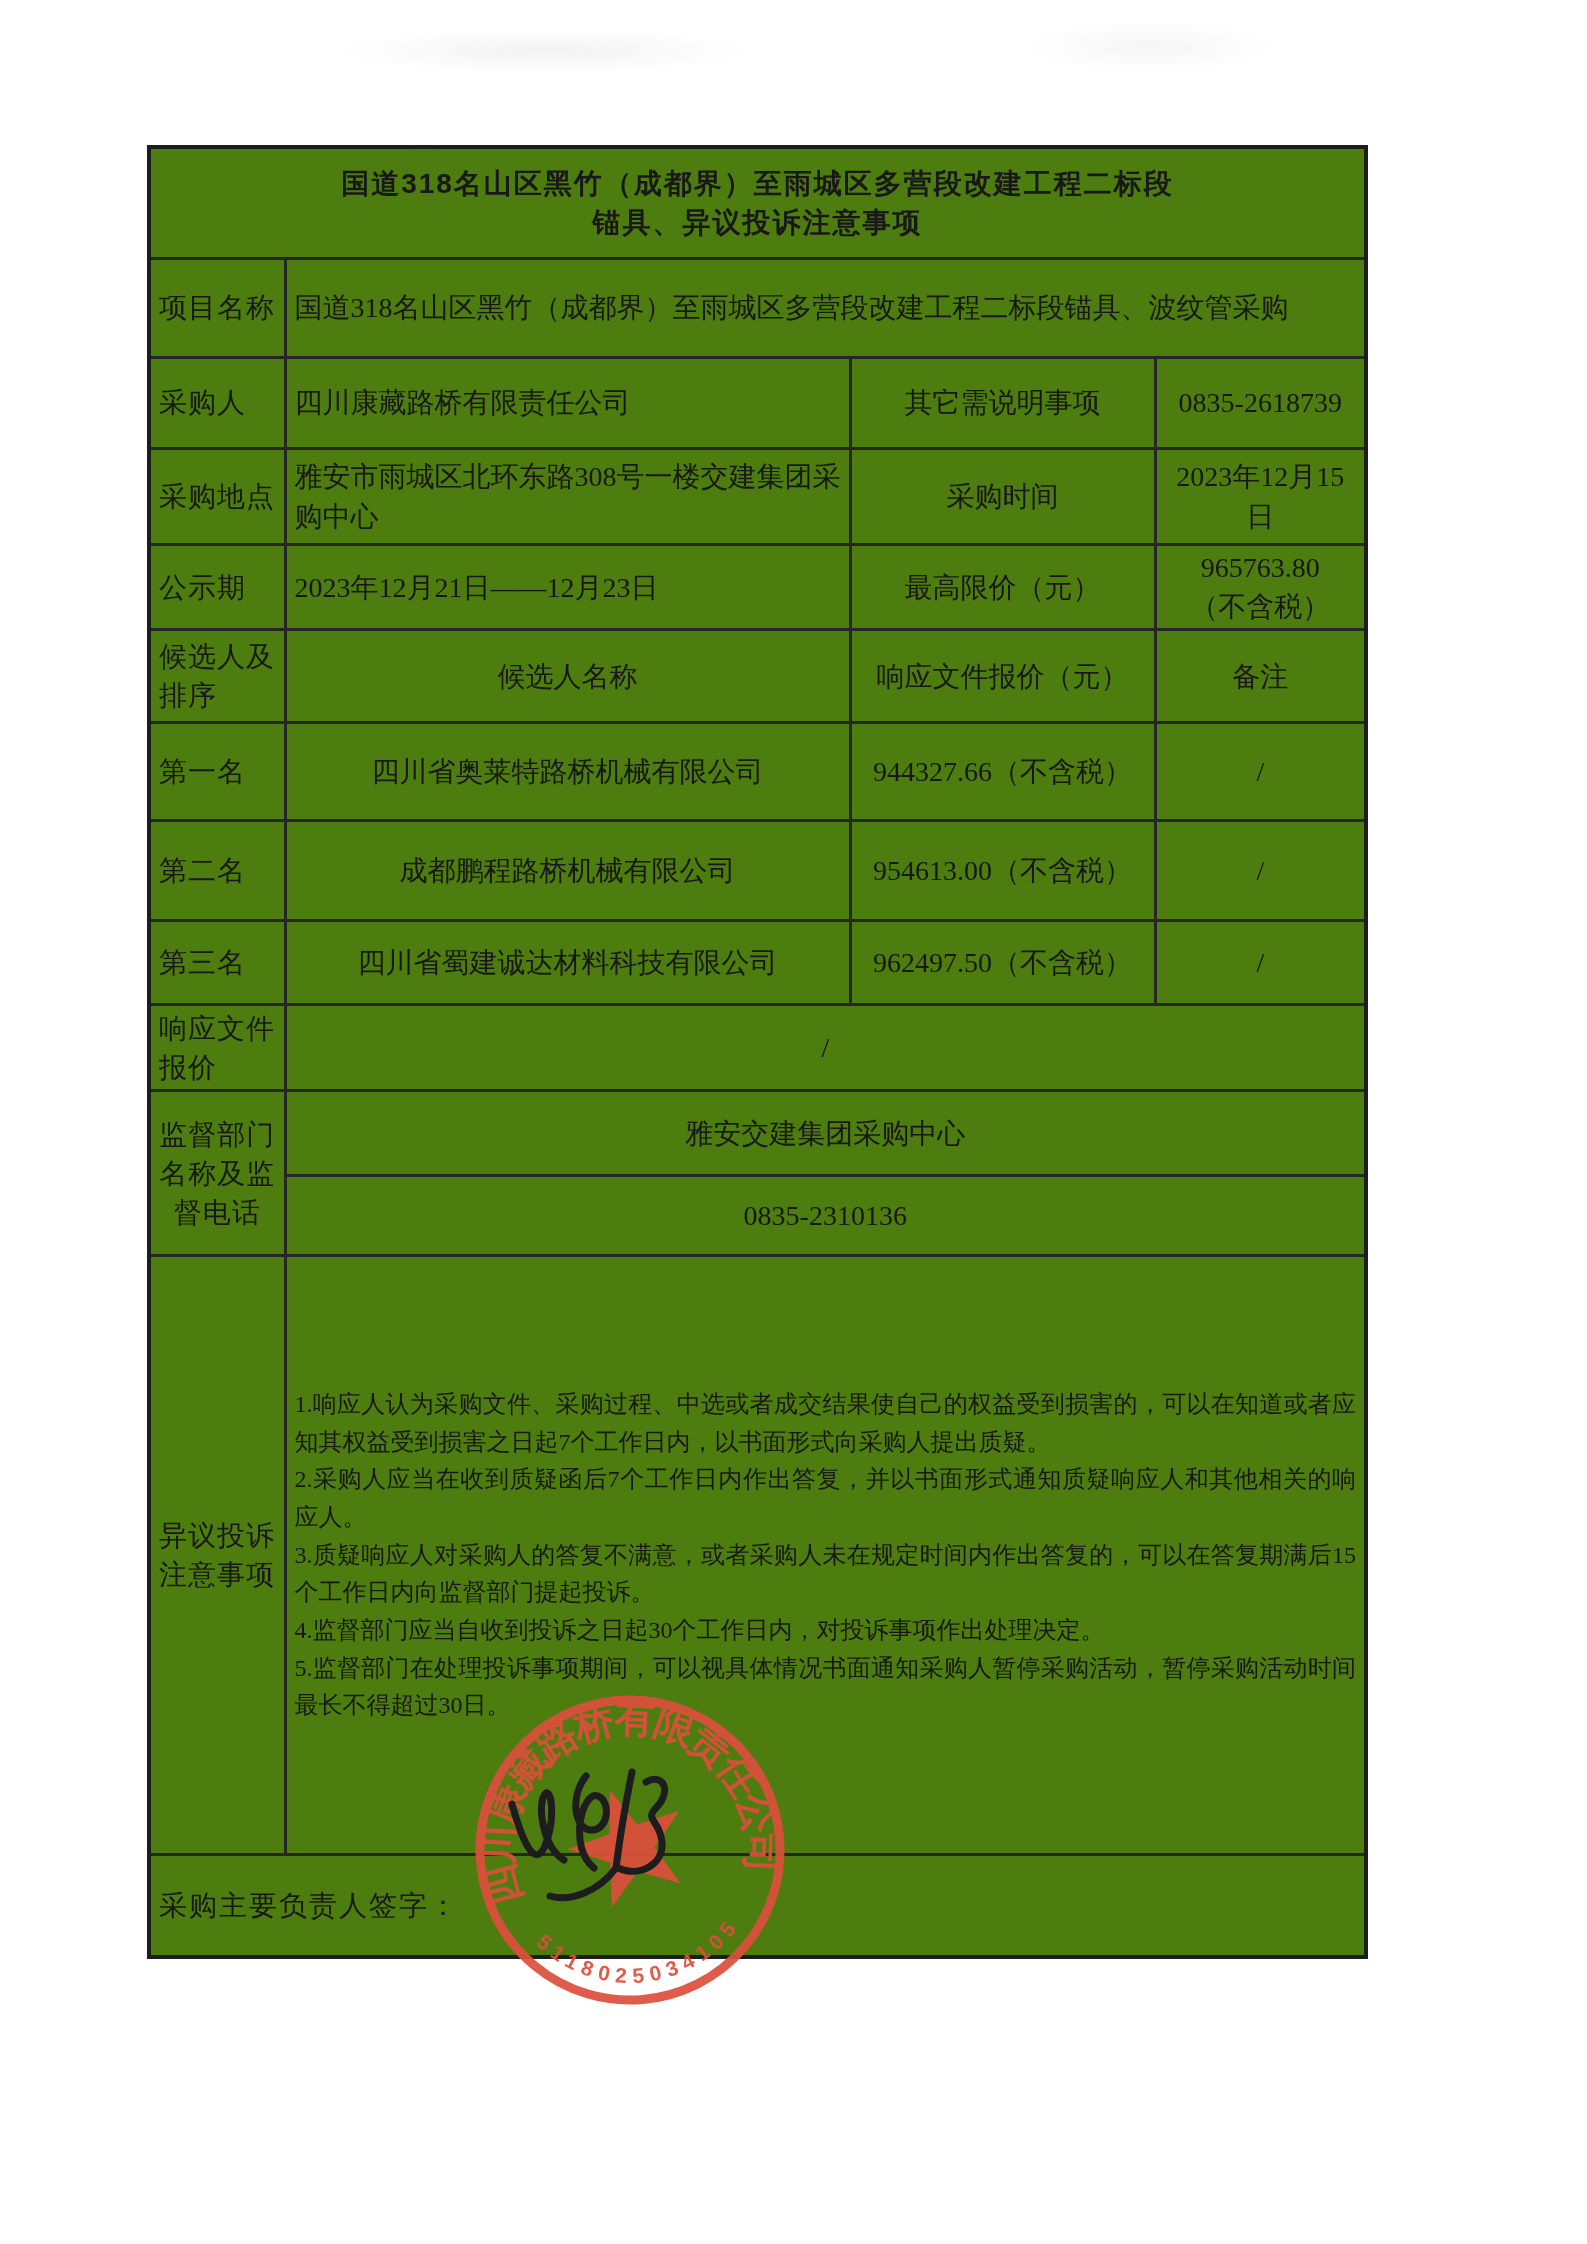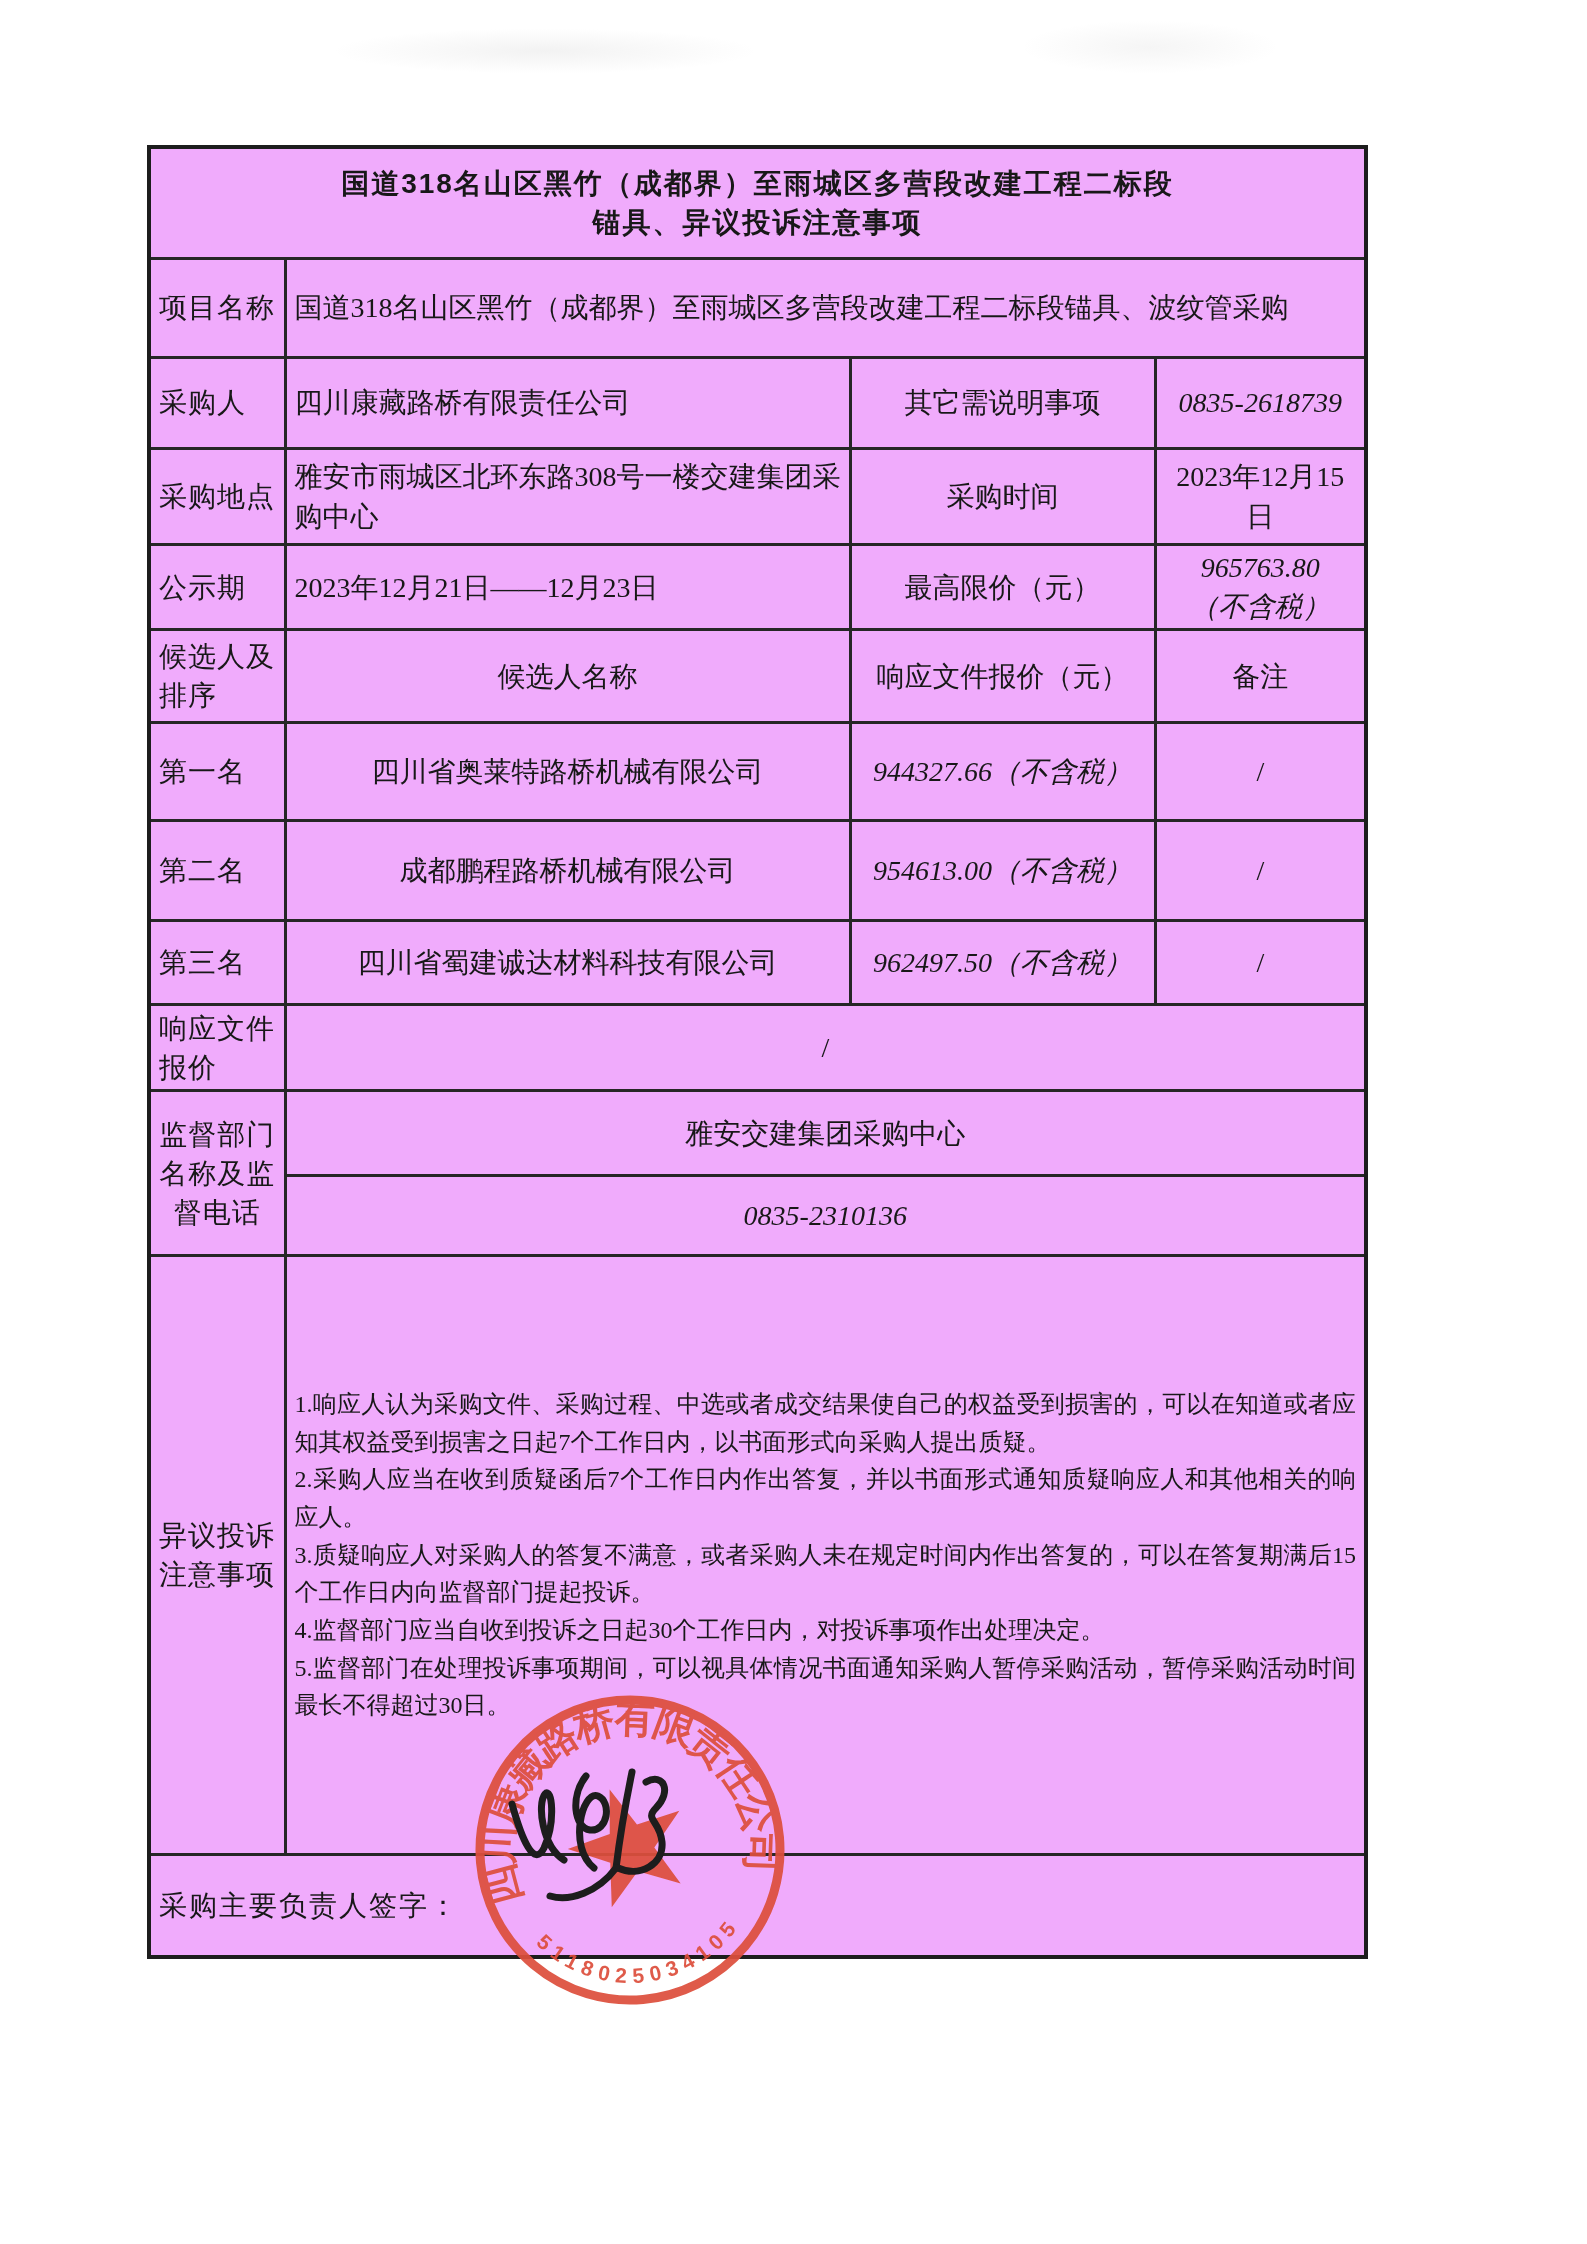--- a/index.html
+++ b/index.html
@@ -22,21 +22,21 @@
   .smudge.s2 { left: 1020px; top: 20px; width: 260px; height: 54px;
     background: radial-gradient(ellipse at center, rgba(130,130,130,0.08), rgba(130,130,130,0) 70%); }
   .smudge.s3 { left: 380px; top: 140px; width: 90px; height: 40px;
     background: radial-gradient(ellipse at center, rgba(140,140,140,0.10), rgba(140,140,140,0) 70%); }
 
   table.doc {
     position: absolute; left: 147px; top: 145px;
     width: 1217px;
     border-collapse: collapse;
     table-layout: fixed;
-    background: #f0abfc;
+    background: #4d7c0f;
   }
   table.doc td {
     border: 3px solid #262626;
     vertical-align: middle;
     font-size: 28px;
     line-height: 1.4;
     padding: 2px 8px;
     word-break: break-all;
   }
   table.doc { border: 4px solid #1d1d1d; }
@@ -54,21 +54,21 @@
   }
   td.cell-label {
     font-size: 29px;
     padding: 2px 3px 2px 7px;
     letter-spacing: 1px;
     line-height: 1.42;
   }
   td.cell-label.ctrlab { text-align: center; padding: 2px 2px; }
   .vleft  { text-align: left;  padding-left: 11px; }
   .ctr    { text-align: center; }
-  .num    { font-size: 29px; font-style: italic; }
+  .num    { font-size: 29px; }
 
   tr.r-project  td { height: 92px; }
   tr.r-buyer    td { height: 84px; }
   tr.r-location td { height: 89px; }
   tr.r-period   td { height: 72px; }
   tr.r-candhead td { height: 86px; }
   tr.r-cand1    td { height: 91px; }
   tr.r-cand2    td { height: 93px; }
   tr.r-cand3    td { height: 77px; }
   tr.r-other    td { height: 79px; }

